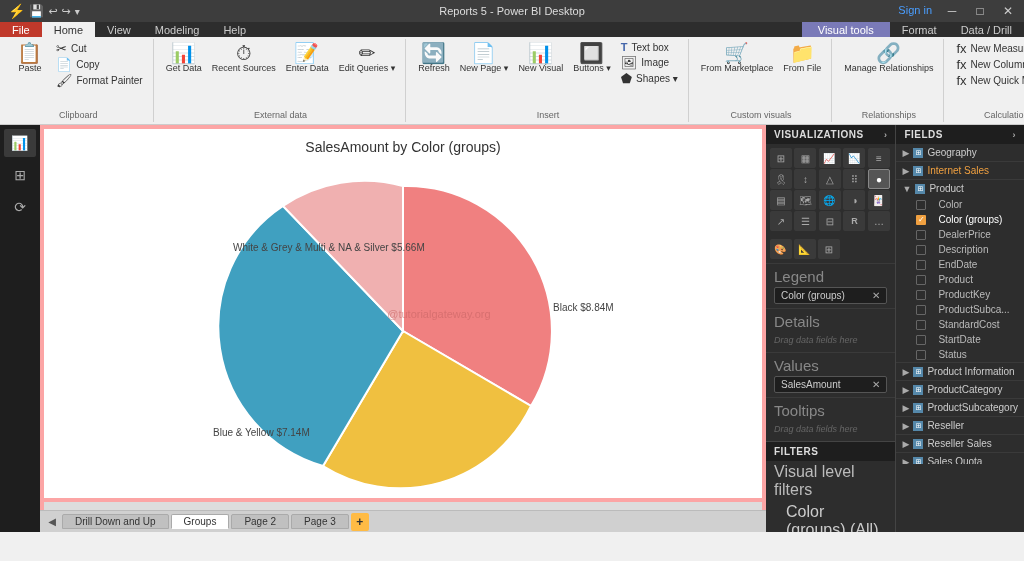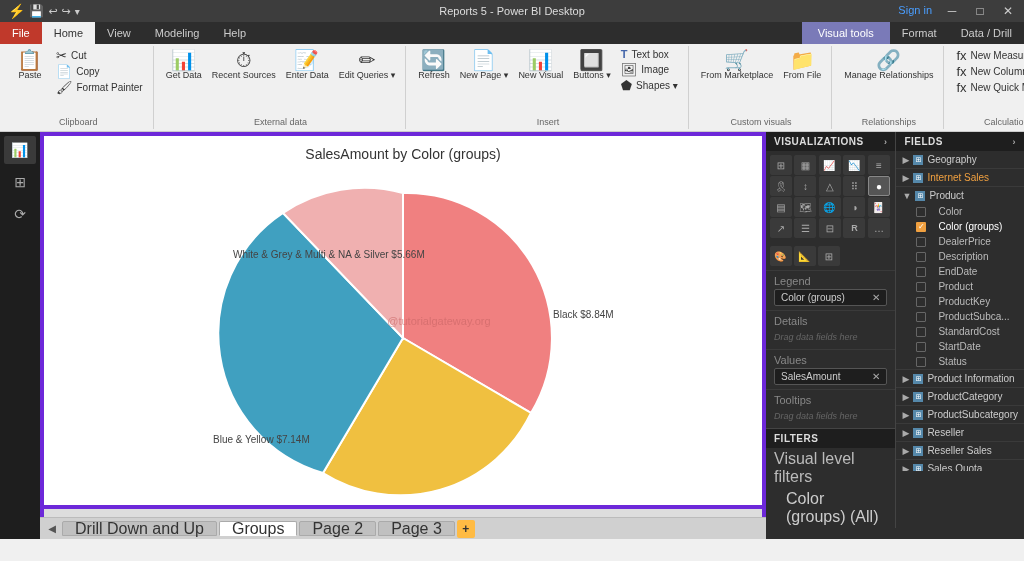--- a/index.html
+++ b/index.html
@@ -16,21 +16,21 @@
       color: #ccc;
       font-size: 11px;
     }
     .title-bar-left { display: flex; align-items: center; gap: 4px; }
     .title-bar-center { position: absolute; left: 50%; transform: translateX(-50%); color: #ddd; font-size: 11px; }
     .title-bar-right { display: flex; gap: 12px; font-size: 12px; cursor: pointer; }
     .win-btn { width: 16px; text-align: center; }
 
     
     .ribbon-tabs {
-      height: 22px;
+      height: 15px;
       background: #2d2d2d;
       display: flex;
       align-items: flex-end;
     }
     .ribbon-tab {
       padding: 3px 12px;
       font-size: 11px;
       color: #ccc;
       cursor: pointer;
       height: 100%;
@@ -123,21 +123,21 @@
       color: #aaa;
       font-size: 14px;
       cursor: pointer;
       border-radius: 2px;
     }
     .left-icon.active { background: #3a3a3a; color: #ccc; }
 
     
     .canvas-area {
       flex: 1;
-      background: #6d28d9;
+      background: #fca5a5;
       display: flex;
       flex-direction: column;
       overflow: hidden;
       position: relative;
     }
     .canvas-content {
       flex: 1;
       background: white;
       margin: 4px;
       position: relative;
@@ -182,21 +182,21 @@
       color: #555;
       font-size: 10px;
     }
     .page-tab {
       height: 15px;
       padding: 0 12px;
       background: #c0c0c0;
       border: 1px solid #aaa;
       display: flex;
       align-items: center;
-      font-size: 16px;
+      font-size: 10px;
       cursor: pointer;
       color: #333;
       border-radius: 2px 2px 0 0;
     }
     .page-tab.active {
       background: white;
       border-bottom-color: white;
       font-weight: 500;
     }
     .add-tab {
@@ -345,21 +345,21 @@
       color: #aaa;
       cursor: pointer;
     }
 
     
     .value-area {
       padding: 4px 8px;
       border-top: 1px solid #3a3a3a;
     }
     .value-label {
-      font-size: 11px;
+      font-size: 15px;
       color: #888;
       text-transform: capitalize;
       margin-bottom: 2px;
     }
     .value-field {
       background: #1e1e1e;
       border: 1px solid #555;
       border-radius: 2px;
       padding: 2px 6px;
       font-size: 10px;

